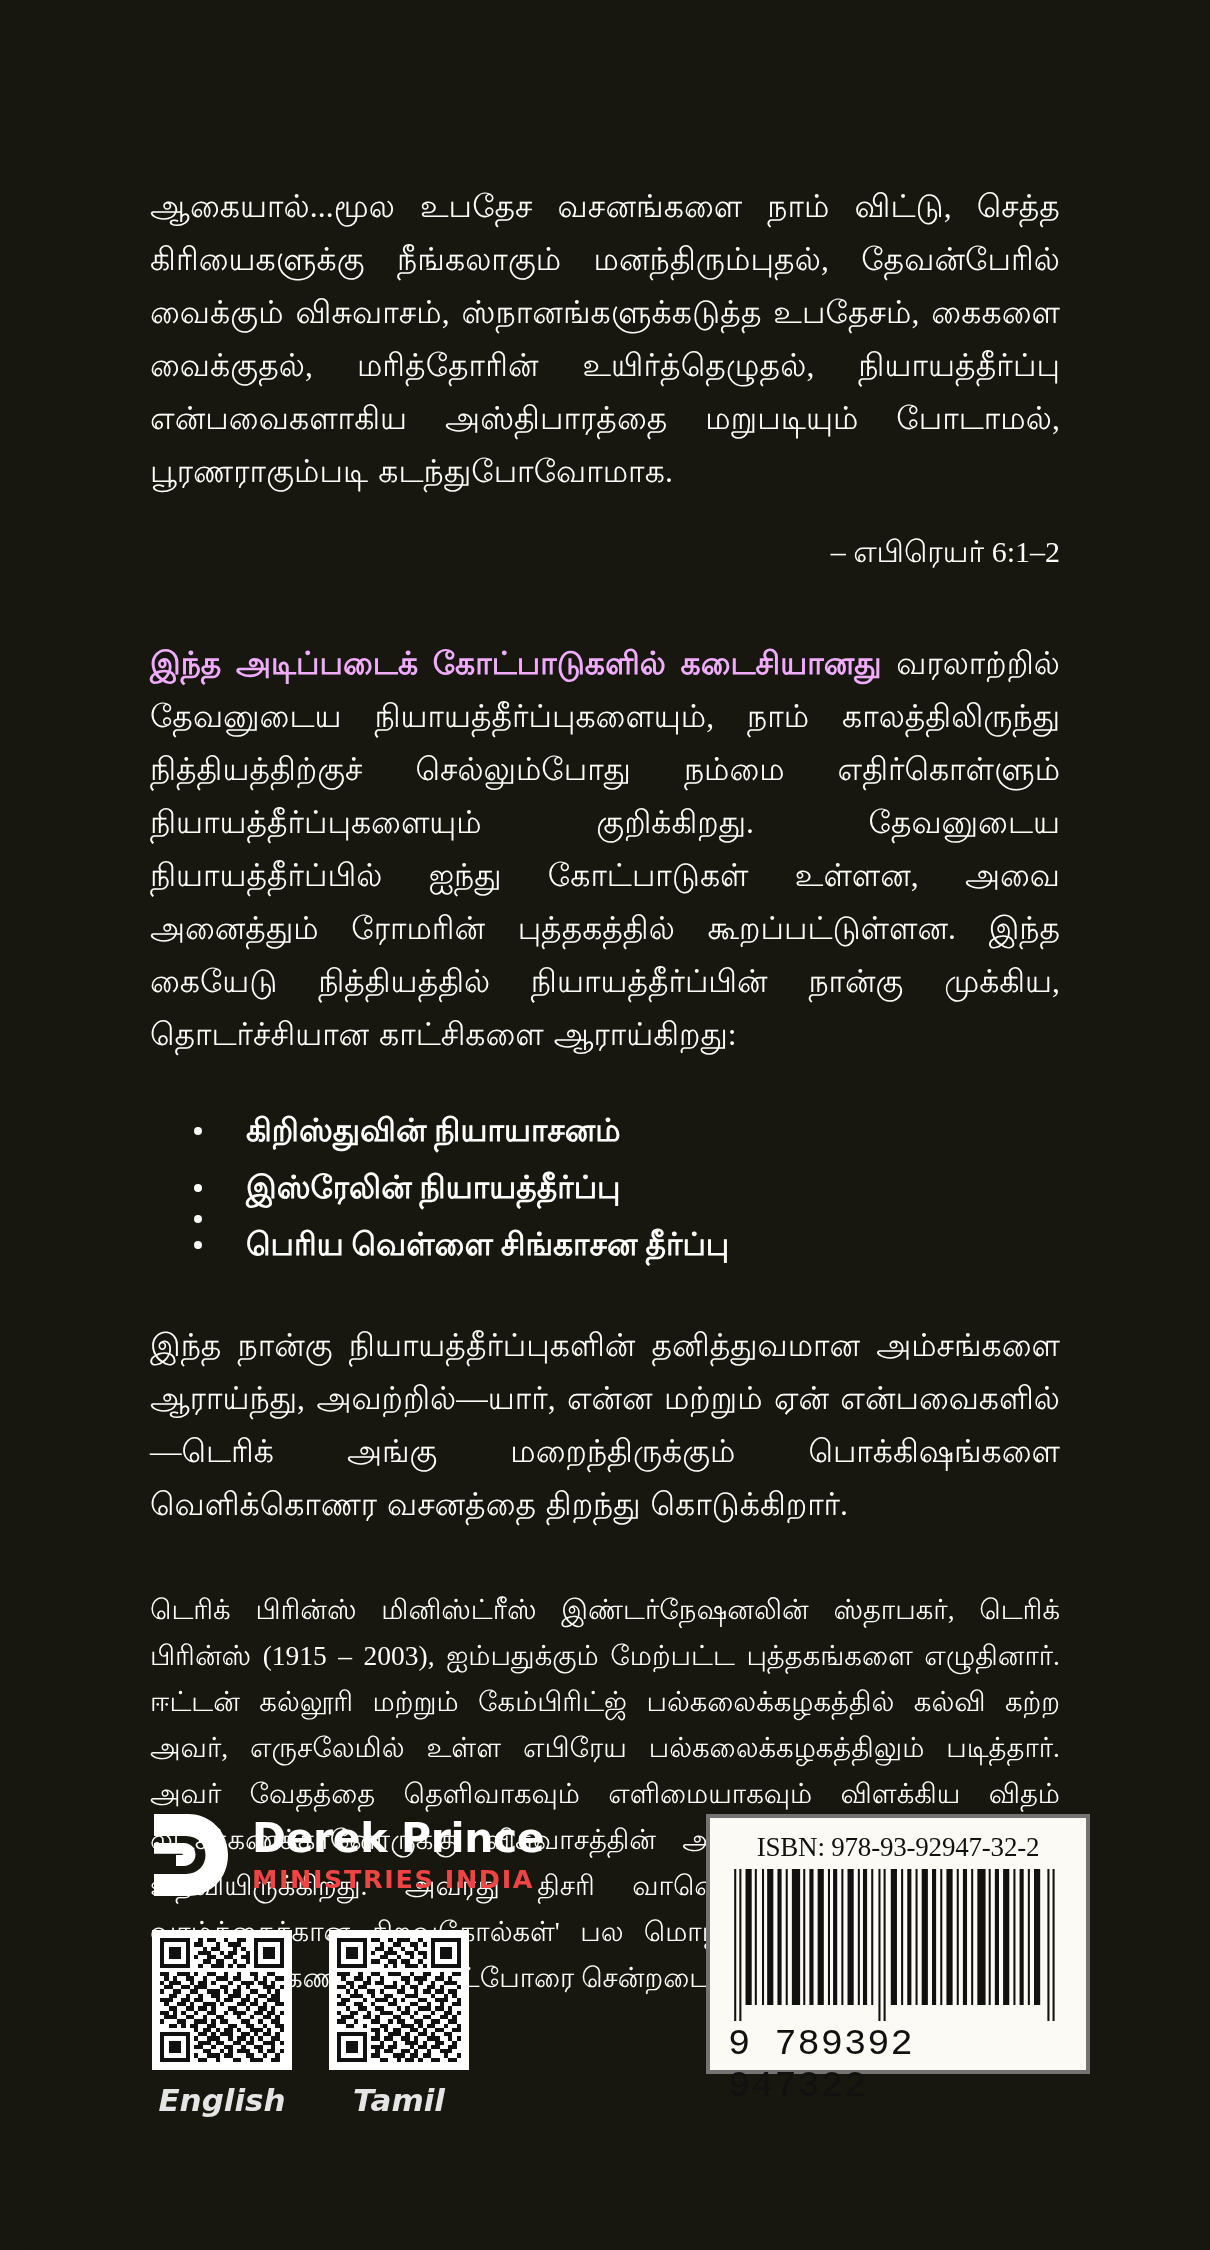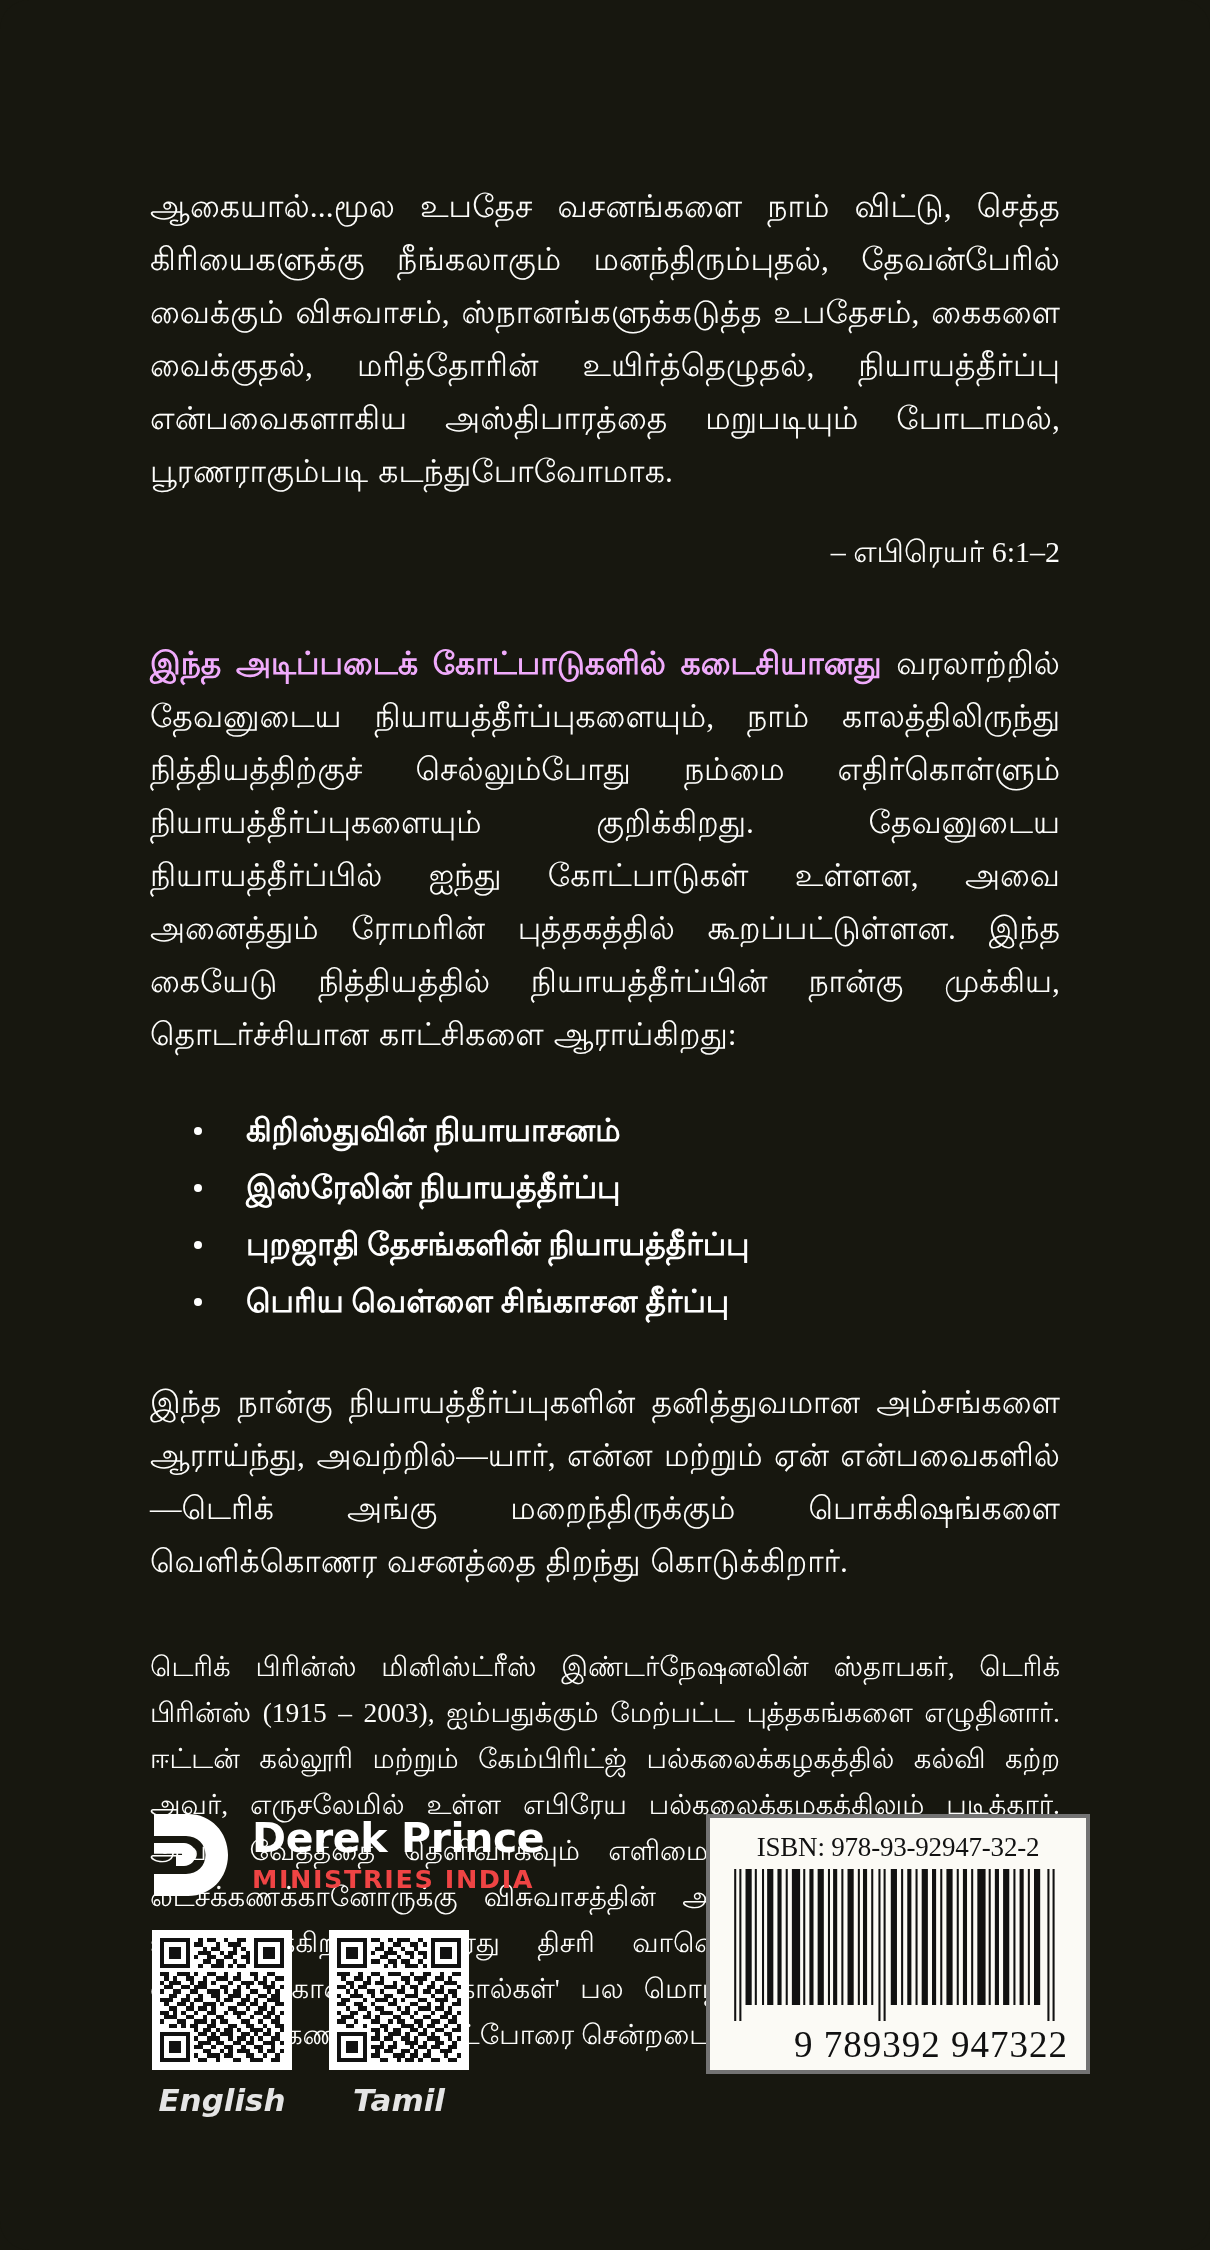--- a/index.html
+++ b/index.html
@@ -176,44 +176,44 @@
   .isbn-text {
     font-family: "Liberation Serif", "DejaVu Serif", serif;
     font-size: 27px;
     color: #111111;
     text-align: center;
     letter-spacing: -0.2px;
     margin-bottom: 6px;
   }
   .barcode { width: 100%; height: 152px; display: block; }
   .barcode-digits {
-    font-family: Liberation Serif, serif;
+    font-family: Liberation Mono, monospace;
     font-size: 37px;
     color: #111111;
-    text-align: right;
+    text-align: left;
     letter-spacing: 1px;
     margin-top: 2px;
   }
 </style>
 </head>
 <body>
 
 <div class="page">
 
   <div class="content">
 
     <p class="scripture">ஆகையால்...மூல உபதேச வசனங்களை நாம் விட்டு, செத்த கிரியைகளுக்கு நீங்கலாகும் மனந்திரும்புதல், தேவன்பேரில் வைக்கும் விசுவாசம், ஸ்நானங்களுக்கடுத்த உபதேசம், கைகளை வைக்குதல், மரித்தோரின் உயிர்த்தெழுதல், நியாயத்தீர்ப்பு என்பவைகளாகிய அஸ்திபாரத்தை மறுபடியும் போடாமல், பூரணராகும்படி கடந்துபோவோமாக.</p>
     <p class="scripture-ref">– எபிரெயர் 6:1–2</p>
 
     <p class="body-para para-intro"><span class="highlight">இந்த அடிப்படைக் கோட்பாடுகளில் கடைசியானது</span><span> வரலாற்றில் தேவனுடைய நியாயத்தீர்ப்புகளையும், நாம் காலத்திலிருந்து நித்தியத்திற்குச் செல்லும்போது நம்மை எதிர்கொள்ளும் நியாயத்தீர்ப்புகளையும் குறிக்கிறது. தேவனுடைய நியாயத்தீர்ப்பில் ஐந்து கோட்பாடுகள் உள்ளன, அவை அனைத்தும் ரோமரின் புத்தகத்தில் கூறப்பட்டுள்ளன. இந்த கையேடு நித்தியத்தில் நியாயத்தீர்ப்பின் நான்கு முக்கிய, தொடர்ச்சியான காட்சிகளை ஆராய்கிறது:</span></p>
 
     <ul class="bullets">
       <li><span class="bullet-dot"></span><span>கிறிஸ்துவின் நியாயாசனம்</span></li>
       <li><span class="bullet-dot"></span><span>இஸ்ரேலின் நியாயத்தீர்ப்பு</span></li>
-      <li><span class="bullet-dot"></span><span>புறஜாதி தேசங்களின் நியாயத்தீர்ப்பு</span></li>
+      <li><span class="bullet-dot"></span></li>
       <li><span class="bullet-dot"></span><span>பெரிய வெள்ளை சிங்காசன தீர்ப்பு</span></li>
     </ul>
 
     <p class="body-para para-mid">இந்த நான்கு நியாயத்தீர்ப்புகளின் தனித்துவமான அம்சங்களை ஆராய்ந்து, அவற்றில்—யார், என்ன மற்றும் ஏன் என்பவைகளில்—டெரிக் அங்கு மறைந்திருக்கும் பொக்கிஷங்களை வெளிக்கொணர வசனத்தை திறந்து கொடுக்கிறார்.</p>
 
     <p class="bio">டெரிக் பிரின்ஸ் மினிஸ்ட்ரீஸ் இண்டர்நேஷனலின் ஸ்தாபகர், டெரிக் பிரின்ஸ் (1915 – 2003), ஐம்பதுக்கும் மேற்பட்ட புத்தகங்களை எழுதினார். ஈட்டன் கல்லூரி மற்றும் கேம்பிரிட்ஜ் பல்கலைக்கழகத்தில் கல்வி கற்ற அவர், எருசலேமில் உள்ள எபிரேய பல்கலைக்கழகத்திலும் படித்தார். அவர் வேதத்தை தெளிவாகவும் எளிமையாகவும் விளக்கிய விதம் லட்சக்கணக்கானோருக்கு விசுவாசத்தின் அடித்தளத்தை கட்டியெழுப்ப உதவியிருக்கிறது. அவரது திசரி வானொலி ஒலிபரப்பு 'வெற்றி வாழ்க்கைக்கான திறவுகோல்கள்' பல மொழிகளில் உலகம் முழுவதும் மில்லியன் கணக்கான கேட்போரை சென்றடைகிறது.</p>
 
   </div>
 
   <div class="footer">

